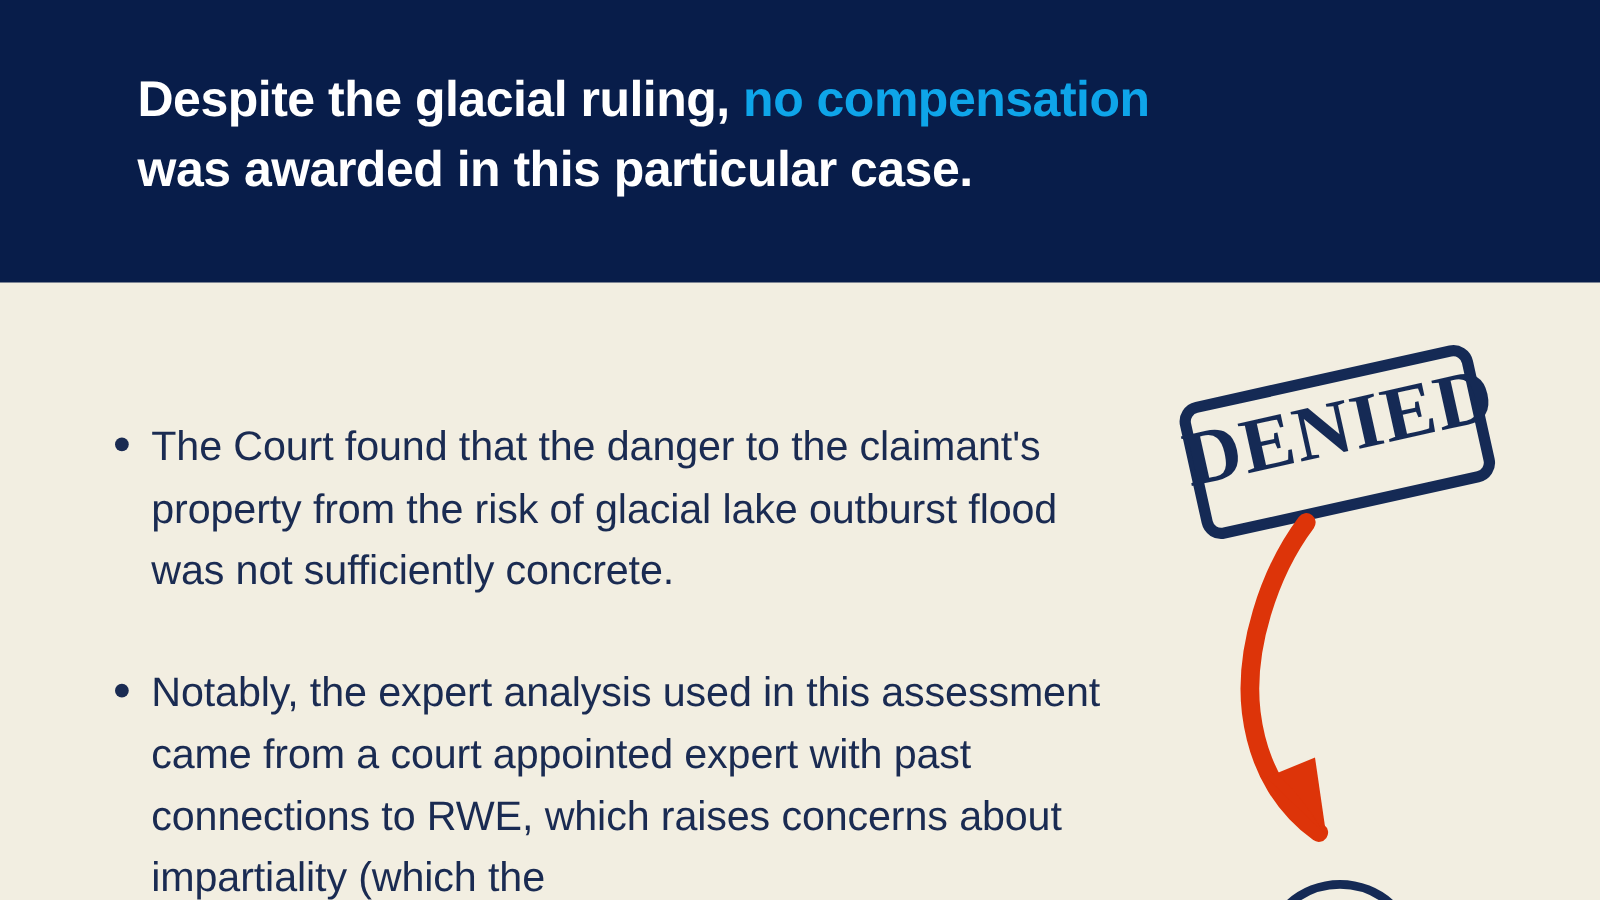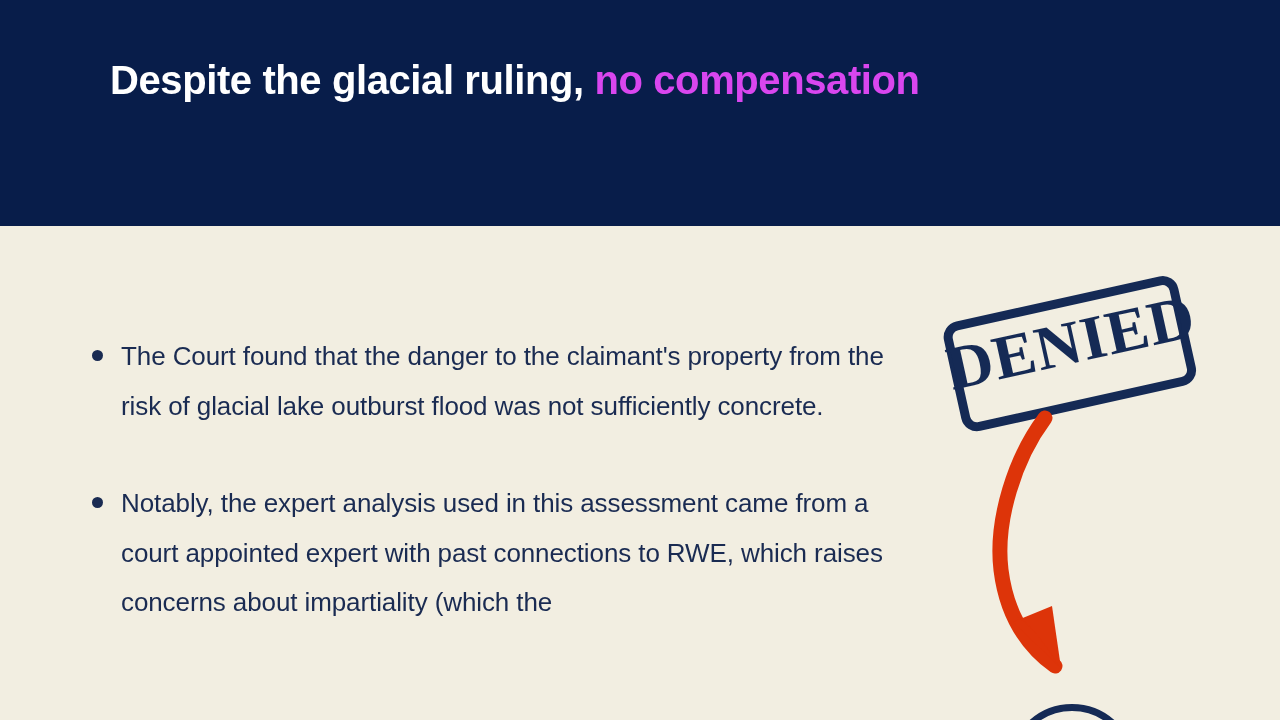--- a/index.html
+++ b/index.html
@@ -27,21 +27,21 @@
     position:absolute;
     left:110px; top:52px;
     width:1000px;
     font-size:40px;
     font-weight:bold;
     line-height:56px;
     letter-spacing:-0.4px;
     color:#ffffff;
     white-space:pre-wrap;
   }
-  #headline .accent { color:#d946ef;text-align:right; }
+  #headline .accent { color:#0ea5e9;text-align:right; }
 
   
   #bullet-list {
     position:absolute;
     left:88px; top:332px;
     width:820px;
   }
   .bullet-item {
     position:relative;
     padding-left:33px;
@@ -49,21 +49,21 @@
   }
   .bullet-dot {
     position:absolute;
     left:4px; top:18px;
     width:11px; height:11px;
     border-radius:50%;
     background:#1a2b52;
   }
   .bullet-text {
     display:block;
-    font-size:26px;
+    font-size:33px;
     font-weight:300;
     line-height:49.5px;
     color:#1a2b52;
     letter-spacing:-0.1px;
   }
 
   
   #denied-stamp {
     position:absolute;
     left:950px; top:283px;
@@ -106,21 +106,21 @@
     border:7px solid #152a55;
     border-radius:50%;
   }
 </style>
 </head>
 <body>
 
 <div id="slide">
 
   <div id="header-band">
-    <div id="headline"><span>Despite the glacial ruling, </span><span class="accent">no compensation</span><br></div>
+    <div id="headline"><span>Despite the glacial ruling, </span><span class="accent">no compensation</span><br><span>was awarded in this particular case.</span></div>
   </div>
 
   <div id="bullet-list">
 
     <div class="bullet-item">
       <span class="bullet-dot"></span>
       <span class="bullet-text">The Court found that the danger to the claimant's property from the risk of glacial lake outburst flood was not sufficiently concrete.</span>
     </div>
 
     <div class="bullet-item">

